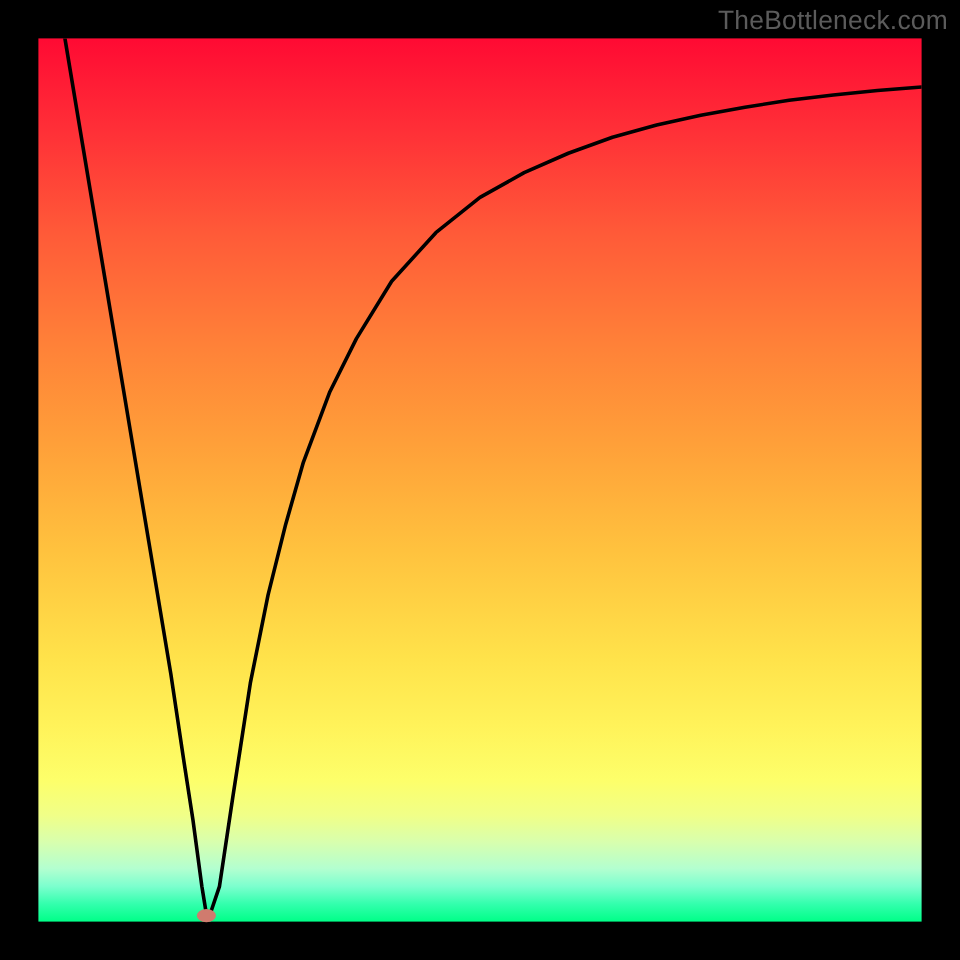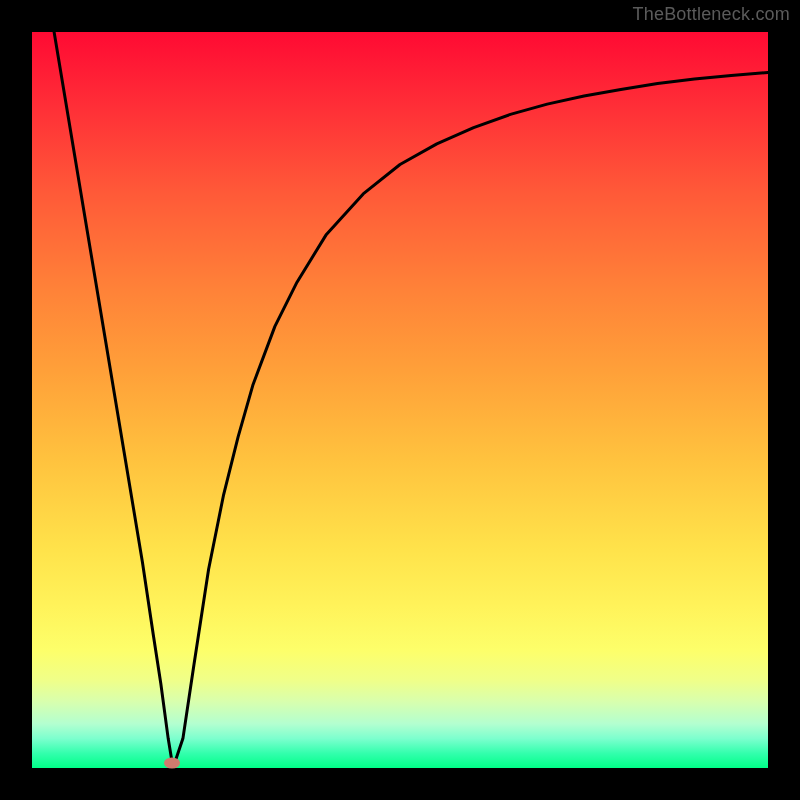--- a/index.html
+++ b/index.html
@@ -55,21 +55,21 @@
     height: 11px;
     border-radius: 50%;
     background: #d07b6e;
     transform: translate(-50%, -50%);
   }
   .watermark {
     position: absolute;
     top: 4px;
     right: 10px;
     color: #5b5b5b;
-    font-size: 18px;
+    font-size: 22px;
     font-weight: 500;
     letter-spacing: 0.2px;
   }
 </style>
 </head>
 <body>
 
 <div class="frame">
   <div class="plot-area">
     <svg class="curve" viewBox="0 0 736 736" preserveAspectRatio="none">

